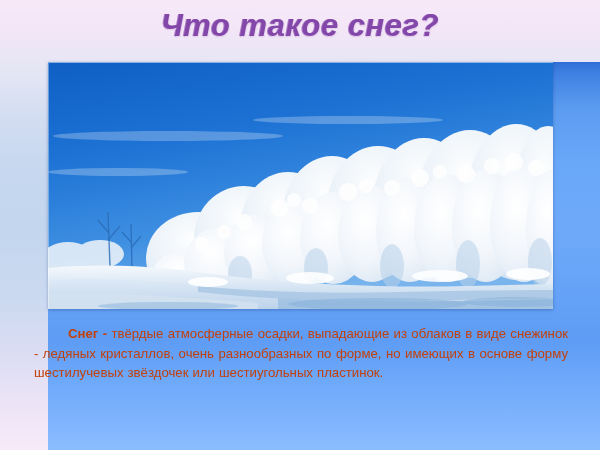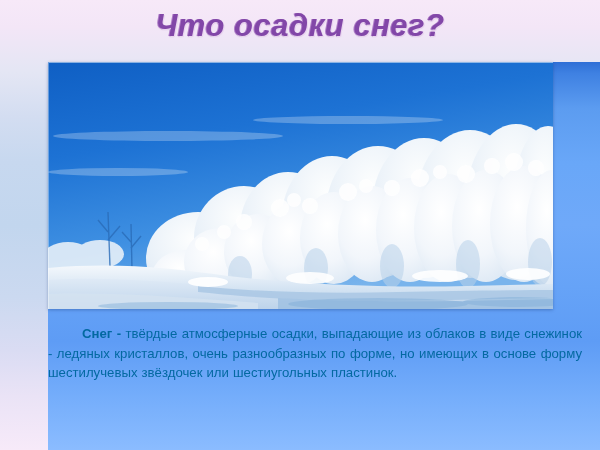--- a/index.html
+++ b/index.html
@@ -70,45 +70,45 @@
     left:48px; top:62px;
     width:505px; height:247px;
     overflow:hidden;
     box-shadow:0 1px 3px rgba(20,50,110,0.35);
   }
   #photo svg { display:block; width:505px; height:247px; }
 
   
   #body-text {
     position:absolute;
-    left:48px; top:324px;
+    left:34px; top:324px;
     width:534px;
     font-size:13.2px;
     line-height:19.5px;
-    color:#0369a1;
+    color:#c2410c;
     text-align:justify;
     text-indent:34px;
     word-spacing:0.4px;
   }
   #body-text .lead { font-weight:bold; }
 
   
   #photo-frame {
     position:absolute;
     left:48px; top:62px;
     width:505px; height:247px;
     border-top:1px solid rgba(255,255,255,0.5);
     border-left:1px solid rgba(255,255,255,0.35);
     pointer-events:none;
   }
 </style>
 </head>
 <body>
 
-<div id="slide-title">Что осадки снег?</div>
+<div id="slide-title">Что такое снег?</div>
 
 <div id="content-panel"></div>
 
 <div id="photo">
   <svg viewBox="0 0 505 247" preserveAspectRatio="none">
     <defs>
       <linearGradient id="sky" x1="0" y1="0" x2="0.35" y2="1">
         <stop offset="0%" stop-color="#0f5fc4"></stop>
         <stop offset="35%" stop-color="#1d72d4"></stop>
         <stop offset="70%" stop-color="#3f90e2"></stop>

